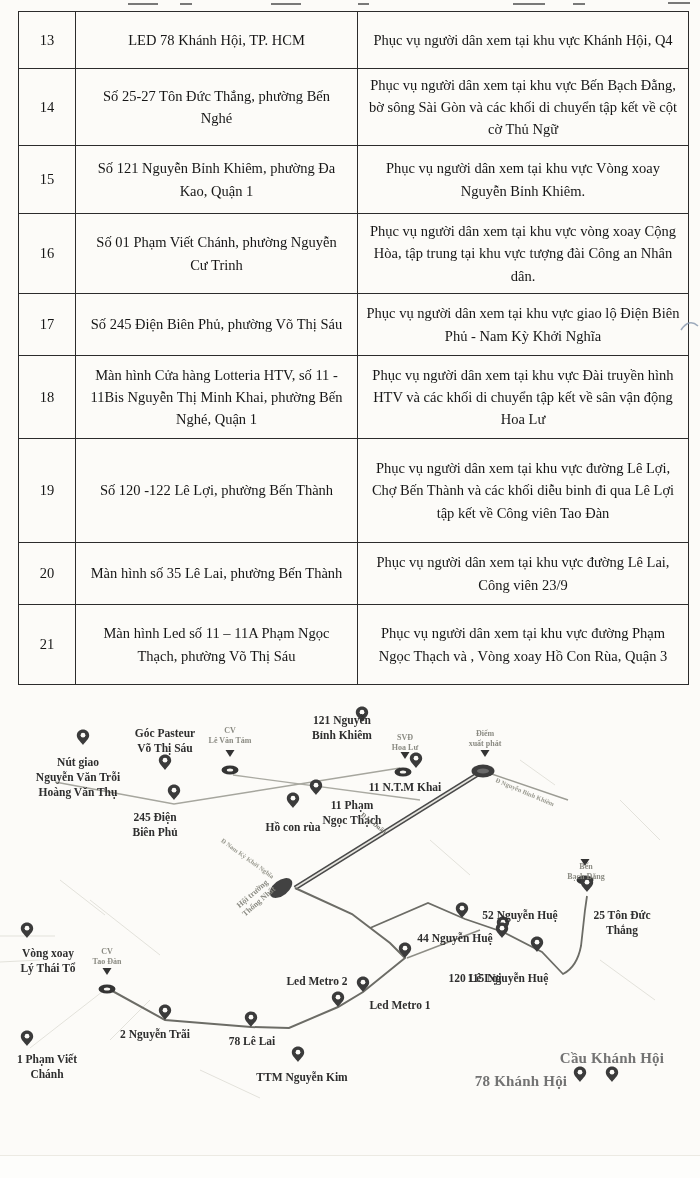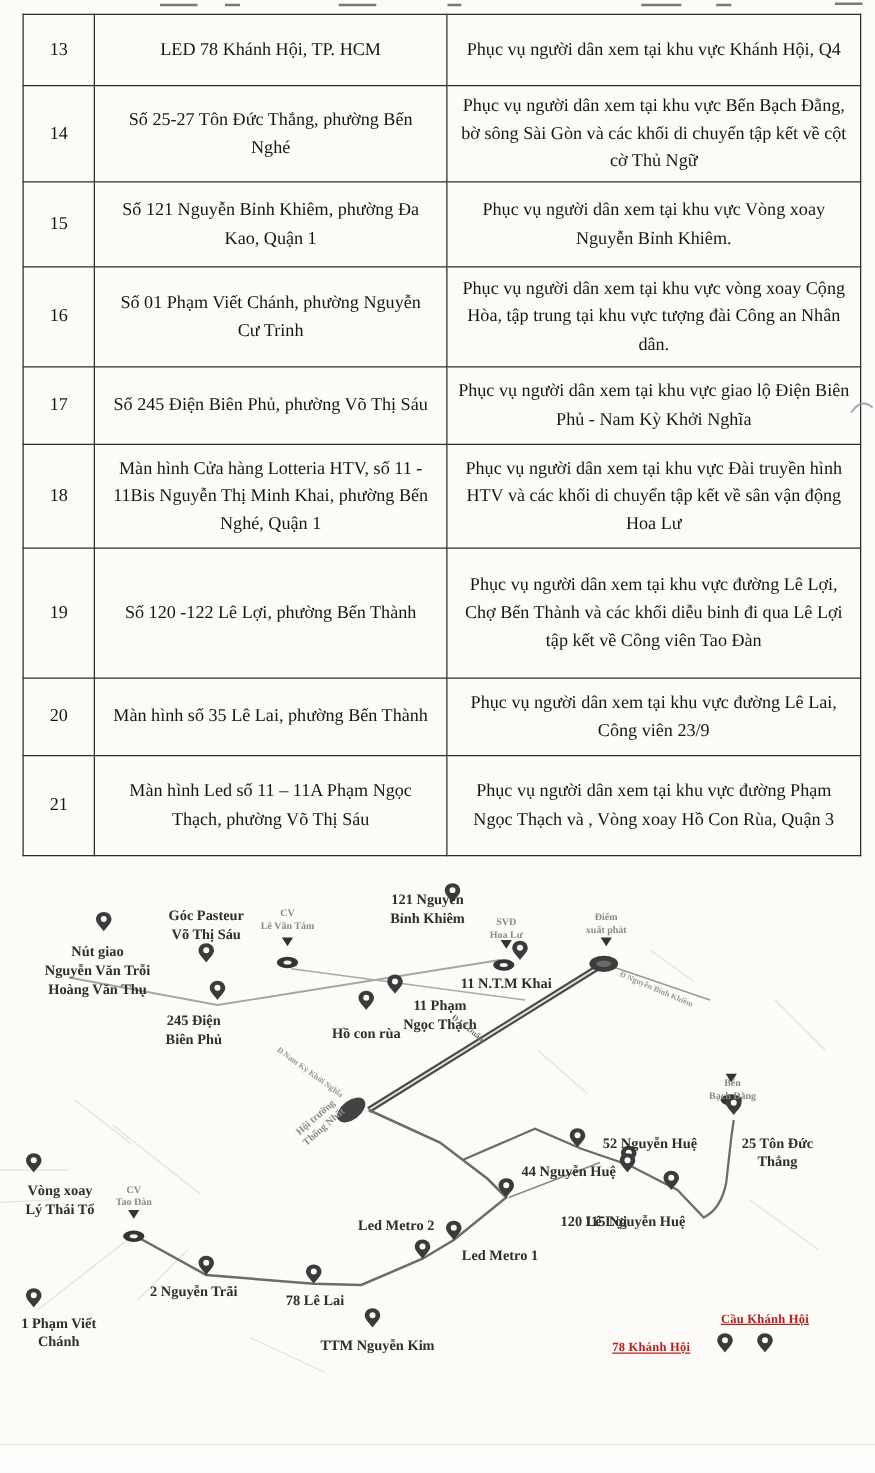--- a/index.html
+++ b/index.html
@@ -16,21 +16,21 @@
   .dash{position:absolute;height:2px;background:#4d4d4d;opacity:.75;}
   .edge-line{position:absolute;left:0;top:1155px;width:700px;height:1px;background:#eceae3;}
   .below-edge{position:absolute;left:0;top:1156px;width:700px;height:22px;background:#fdfdfb;}
   .pen-mark{position:absolute;left:680px;top:314px;}
   
   .map{position:absolute;left:0;top:700px;width:700px;height:478px;}
   .map-svg{position:absolute;left:0;top:0;}
   .mlabel{position:absolute;transform:translateX(-50%);text-align:center;white-space:pre-line;
           font-weight:700;font-size:11.5px;line-height:1.3;color:#2e2e2e;}
   .mlabel.sm{font-size:8px;color:#8b8b83;line-height:1.25;}
-  .mlabel.lg{font-size:10px;color:#b91c1c;letter-spacing:.2px;white-space:nowrap;text-decoration:underline;}
+  .mlabel.lg{font-size:15px;color:#737373;letter-spacing:.2px;white-space:nowrap;}
   .mlabel.rot{transform:translateX(-50%) rotate(-41deg);}
   .rlabel{position:absolute;font-weight:700;font-size:6.5px;color:#9a9a90;white-space:nowrap;
           transform-origin:0 50%;}
   .rlabel.dk{color:#6e6e66;}
 </style>
 </head>
 <body>
 
 <div class="page">
 

